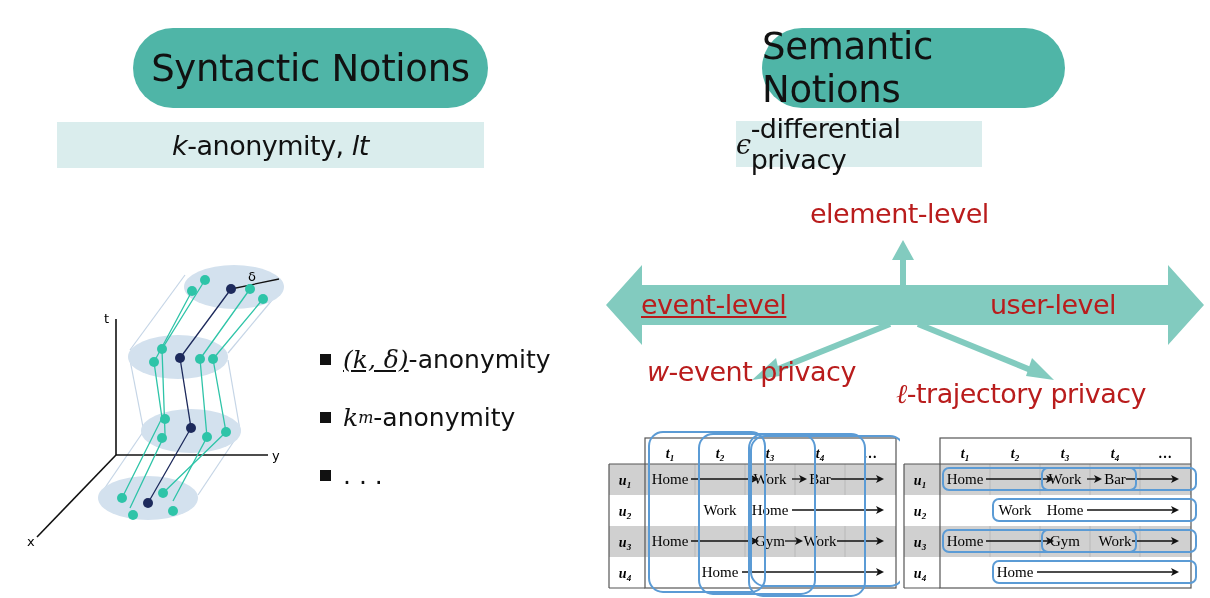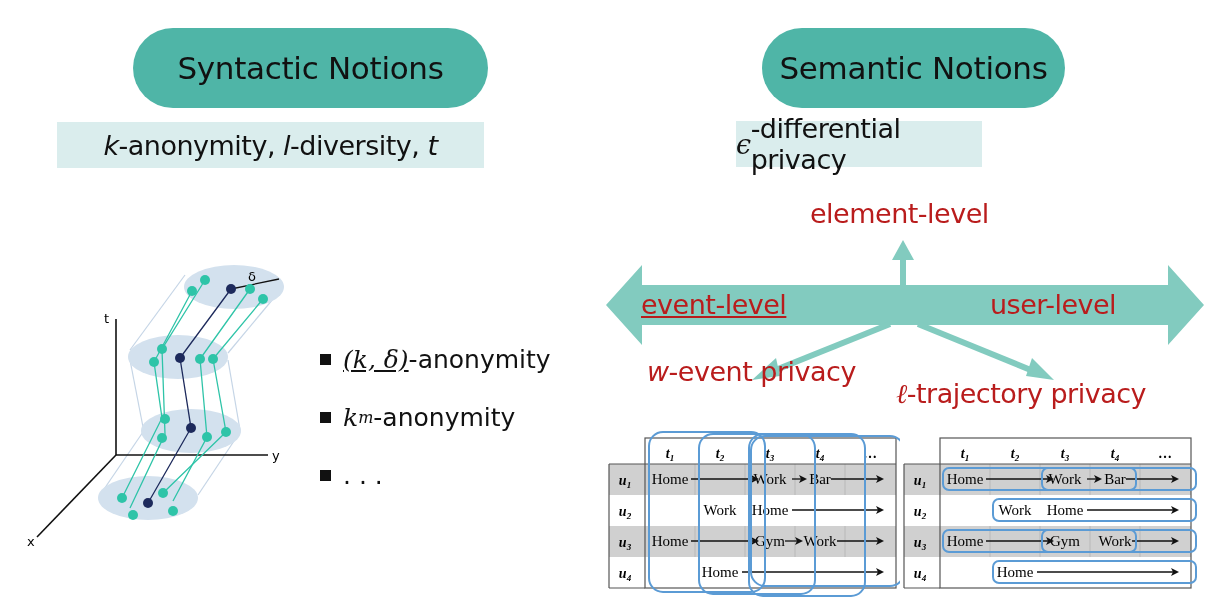--- a/index.html
+++ b/index.html
@@ -1,20 +1,20 @@
 <!DOCTYPE html>
 <html><head>
 <meta charset="utf-8">
 <style>
   html, body { margin:0; padding:0; background:#ffffff; }
   body { width:1210px; height:598px; position:relative; overflow:hidden;
          font-family:"DejaVu Sans", sans-serif; color:#111; }
   .pill { position:absolute; height:80px; border-radius:40px; background:#4fb5a7;
           display:flex; align-items:center; justify-content:center;
-          font-size:31px; color:#111; letter-spacing:-0.3px; }
+          font-size:37px; color:#111; letter-spacing:-0.3px; }
   .subbox { position:absolute; height:46px; background:#daeded;
             display:flex; align-items:center; justify-content:center;
             font-size:27px; letter-spacing:-0.5px; color:#111; }
   .subbox i { font-style:italic; }
   .abs { position:absolute; }
   .lbl { position:absolute; font-size:27px; color:#b91c1c; white-space:nowrap; letter-spacing:-0.5px; }
   .bullets { position:absolute; left:320px; top:330px; font-family:"DejaVu Sans", sans-serif; font-size:25px; }
   .bullet { display:flex; align-items:center; height:58px; }
   .bullet .sq { width:11px; height:11px; background:#111; margin-right:12px; }
   svg text { font-family:"Liberation Serif", serif; }
@@ -26,21 +26,20 @@
   <span>Syntactic Notions</span>
 </div>
 <div class="pill" style="left:762px; top:28px; width:303px;">
   <span>Semantic Notions</span>
 </div>
 
 <div class="subbox" style="left:57px; top:122px; width:427px;" id="syn-sub">
     <i style="white-space: pre;">k</i>
     <span style="white-space: pre;">-anonymity, </span>
     <i style="white-space: pre;">l</i>
-    <span style="white-space: pre;">-diversity, </span>
     <i style="white-space: pre;">t</i>
   </div>
 <div class="subbox" style="left:736px; top:121px; width:246px;">
   <span style="font-family:'DejaVu Serif',serif; font-style:italic;">ϵ</span>
   <span>-differential privacy</span>
 </div>
 
 <svg class="abs" style="left:0; top:250px;" width="300" height="300" viewBox="0 0 300 300">
 
   <g stroke="#c5d5e6" stroke-width="1.2" fill="none">

